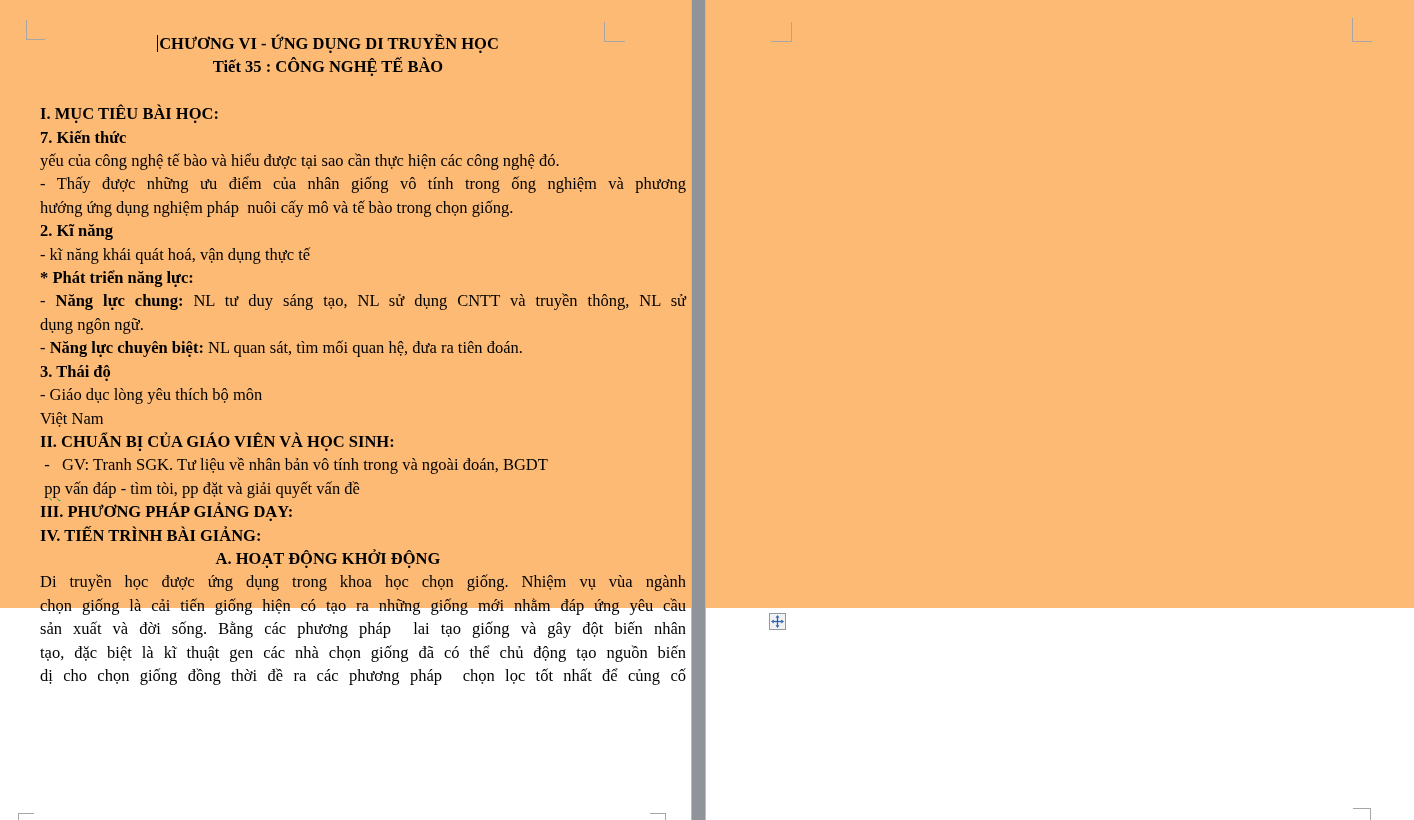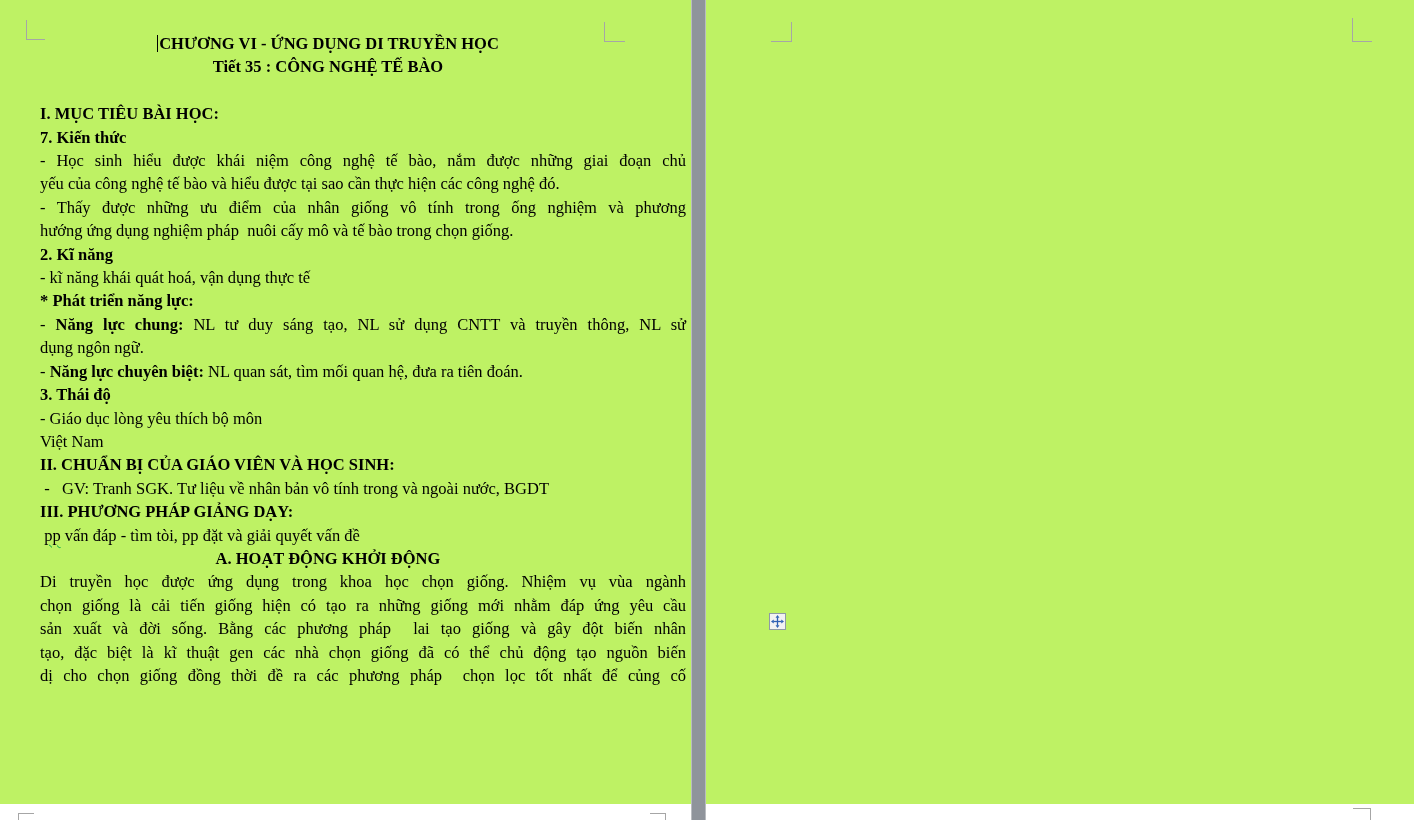--- a/index.html
+++ b/index.html
@@ -2,21 +2,21 @@
 <html><head>
 <meta charset="utf-8">
 <style>
   html,body{margin:0;padding:0;}
   body{
     width:1414px;height:820px;position:relative;overflow:hidden;
     background:#ffffff;color:#000;
     font-family:"Liberation Serif","DejaVu Serif",serif;
     font-size:16.5px;
   }
-  .page{position:absolute;top:0;height:804px;background:#bef264;}
+  .page{position:absolute;top:0;height:608px;background:#fdba74;}
   #page-left{left:0;width:691px;}
   #page-right{left:706px;width:708px;}
   #divider{position:absolute;left:691px;top:0;width:15px;height:820px;background:#8f949b;border-left:1px solid #b9bcc0;border-right:1px solid #b9bcc0;box-sizing:border-box;}
   .content{position:absolute;}
   #left-content{left:40px;top:32px;width:646px;}
   .line{line-height:23.4px;min-height:23.4px;white-space:pre-wrap;}
   .j{text-align:justify;text-align-last:justify;}
   .b{font-weight:bold;}
   .ctr{text-align:center;text-align-last:center;}
   .tz{padding-right:70px;}
@@ -41,37 +41,37 @@
     <div>
 
     <div class="line b ctr tz"><span class="caret"></span><span>CHƯƠNG VI - ỨNG DỤNG DI TRUYỀN HỌC</span></div>
         <div class="line b ctr tz">Tiết 35 : CÔNG NGHỆ TẾ BÀO</div>
         <div class="line">&nbsp;</div>
       </div>
     <div>
 
     <div class="line b">I. MỤC TIÊU BÀI HỌC:</div>
         <div class="line b">7. Kiến thức</div>
-        <div class="line j">- Học sinh hiểu được khái niệm công nghệ tế bào, nắm được những giai đoạn chủ</div>
         <div class="line">yếu của công nghệ tế bào và hiểu được tại sao cần thực hiện các công nghệ đó.</div>
         <div class="line j">- Thấy được những ưu điểm của nhân giống vô tính trong ống nghiệm và phương</div>
         <div class="line">hướng ứng dụng nghiệm pháp  nuôi cấy mô và tế bào trong chọn giống.</div>
         <div class="line b">2. Kĩ năng</div>
         <div class="line">- kĩ năng khái quát hoá, vận dụng thực tế</div>
         <div class="line b">* Phát triển năng lực:</div>
         <div class="line j"><span>- </span><span class="b">Năng lực chung:</span><span> NL tư duy sáng tạo, NL sử dụng CNTT và truyền thông, NL sử</span></div>
         <div class="line">dụng ngôn ngữ.</div>
         <div class="line"><span>- </span><span class="b">Năng lực chuyên biệt:</span><span> NL quan sát, tìm mối quan hệ, đưa ra tiên đoán.</span></div>
         <div class="line b">3. Thái độ</div>
         <div class="line">- Giáo dục lòng yêu thích bộ môn</div>
         <div class="line">Việt Nam</div>
         <div class="line b">II. CHUẨN BỊ CỦA GIÁO VIÊN VÀ HỌC SINH:</div>
-        <div class="line"> -   GV: Tranh SGK. Tư liệu về nhân bản vô tính trong và ngoài nước, BGDT</div>
+        <div class="line"> -   GV: Tranh SGK. Tư liệu về nhân bản vô tính trong và ngoài đoán, BGDT</div>
+        <div class="line"><span> </span><span class="sq">pp</span><span> vấn đáp - tìm tòi, pp đặt và giải quyết vấn đề</span></div>
         <div class="line b">III. PHƯƠNG PHÁP GIẢNG DẠY:</div>
-        <div class="line"><span> </span><span class="sq">pp</span><span> vấn đáp - tìm tòi, pp đặt và giải quyết vấn đề</span></div>
+        <div class="line b">IV. TIẾN TRÌNH BÀI GIẢNG:</div>
         <div class="line b ctr tz">A. HOẠT ĐỘNG KHỞI ĐỘNG</div>
         <div class="line j">Di truyền học được ứng dụng trong khoa học chọn giống. Nhiệm vụ vùa ngành</div>
         <div class="line j">chọn giống là cải tiến giống hiện có tạo ra những giống mới nhằm đáp ứng yêu cầu</div>
         <div class="line j">sản xuất và đời sống. Bằng các phương pháp  lai tạo giống và gây đột biến nhân</div>
         <div class="line j">tạo, đặc biệt là kĩ thuật gen các nhà chọn giống đã có thể chủ động tạo nguồn biến</div>
         <div class="line j">dị cho chọn giống đồng thời đề ra các phương pháp  chọn lọc tốt nhất để củng cố</div>
       </div>
   </div>
 </div>
 

